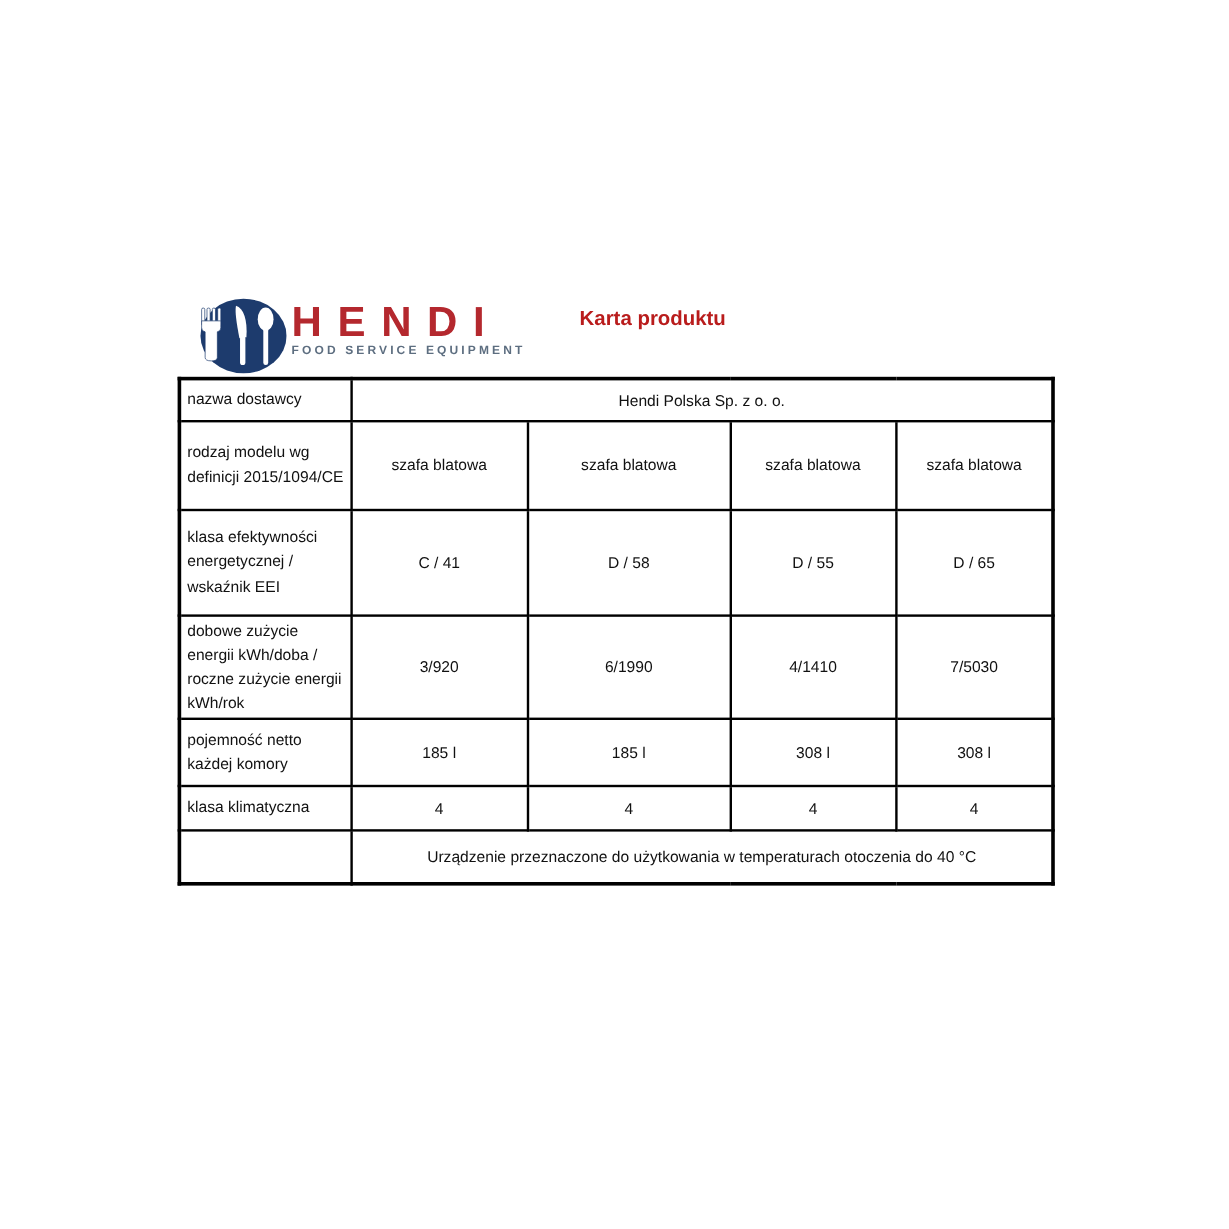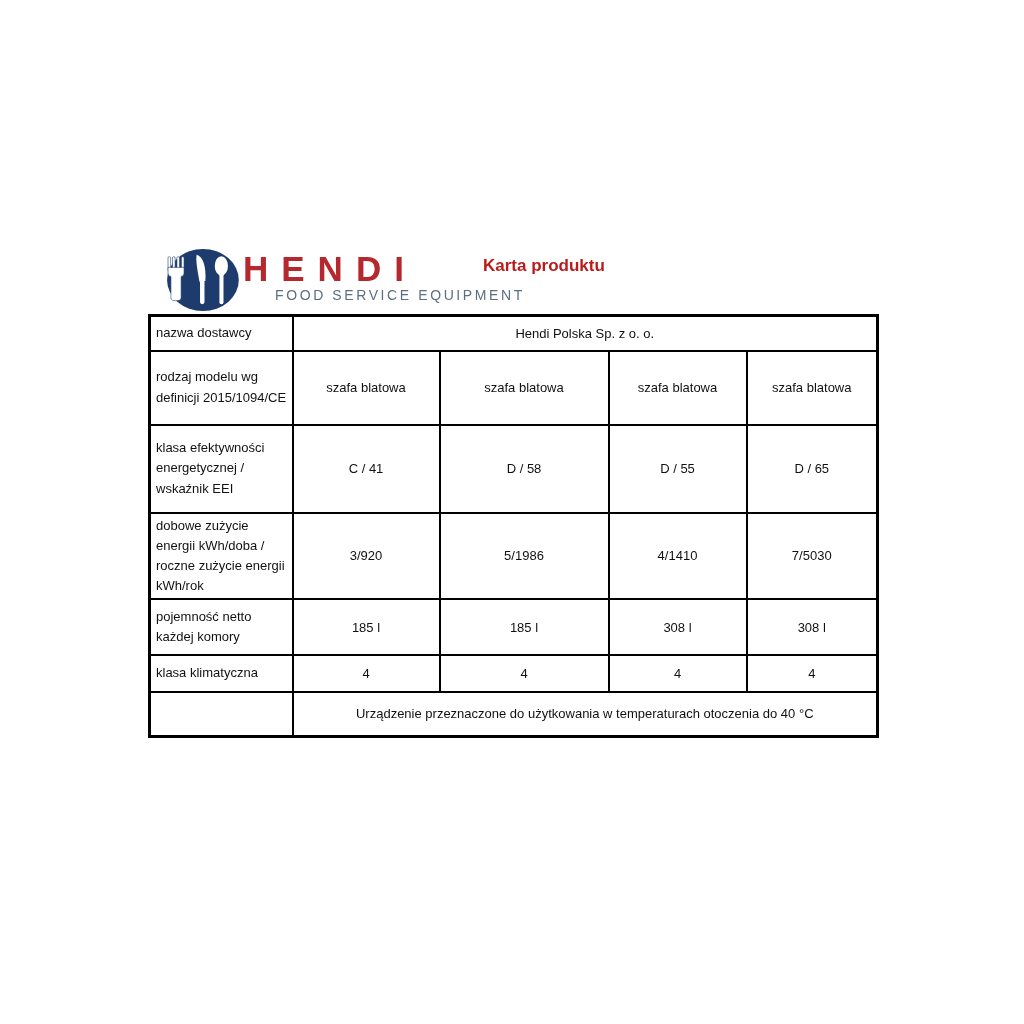--- a/index.html
+++ b/index.html
@@ -15,22 +15,22 @@
   .logo-group { position: absolute; left: 163px; top: 248px; display: flex; align-items: flex-start; }
   .logo-mark { width: 76px; height: 64px; flex: 0 0 auto; }
   .wordmark { margin-left: 4px; padding-top: 6px; }
   .brand {
     color: #b4282e;
     font-size: 35px; font-weight: 700; line-height: 30px;
     letter-spacing: 13px; white-space: nowrap;
   }
   .brand-tagline {
     color: #5d6e80;
-    font-size: 14px; font-weight: 400; letter-spacing: 2.6px;
-    margin-top: 3px; white-space: nowrap; margin-left: 32px;
+    font-size: 10px; font-weight: 700; letter-spacing: 2.6px;
+    margin-top: 3px; white-space: nowrap;
   }
   .doc-title {
     position: absolute; left: 483px; top: 256px;
     font-size: 17px; font-weight: 700; color: #b91c1c; white-space: nowrap;
   }
 
   
   table.spec {
     position: absolute; left: 148px; top: 314px;
     width: 728px; border-collapse: collapse; table-layout: fixed;
@@ -112,21 +112,21 @@
       <tr class="r4">
         <td class="lbl">klasa efektywności energetycznej / wskaźnik EEI</td>
         <td class="val">C / 41</td>
         <td class="val">D / 58</td>
         <td class="val">D / 55</td>
         <td class="val">D / 65</td>
       </tr>
       <tr class="r5">
         <td class="lbl">dobowe zużycie energii kWh/doba / roczne zużycie energii kWh/rok</td>
         <td class="val">3/920</td>
-        <td class="val">5/1986</td>
+        <td class="val">6/1990</td>
         <td class="val">4/1410</td>
         <td class="val">7/5030</td>
       </tr>
       <tr class="r6">
         <td class="lbl">pojemność netto każdej komory</td>
         <td class="val">185 l</td>
         <td class="val">185 l</td>
         <td class="val">308 l</td>
         <td class="val">308 l</td>
       </tr>

